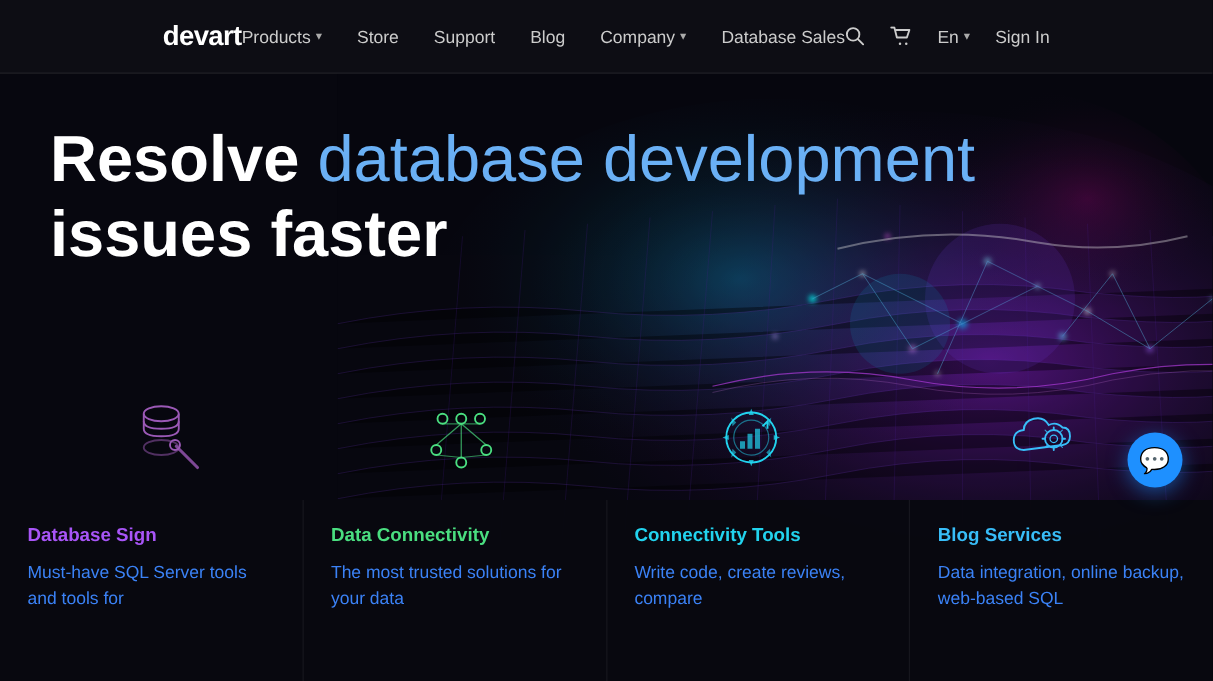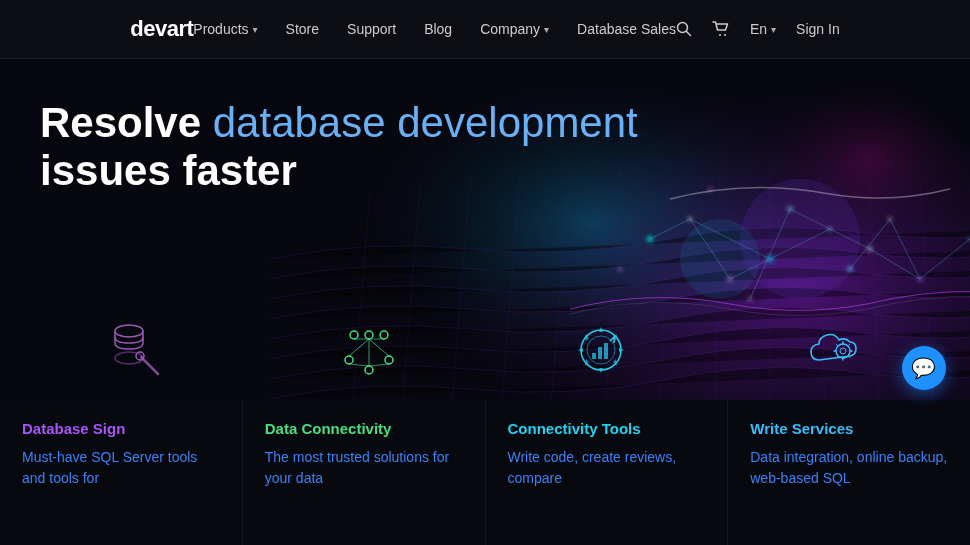--- a/index.html
+++ b/index.html
@@ -54,21 +54,21 @@
     .hero-bg svg {
       position: absolute; right: -50px; top: -30px; width: 750px; height: 520px;
       opacity: 0.85;
     }
 
     
     .hero-text {
       position: absolute; top: 40px; left: 40px; z-index: 5;
     }
     .hero-title {
-      font-size: 42px; font-weight: 800; color: #fff; line-height: 1.15;
+      font-size: 52px; font-weight: 800; color: #fff; line-height: 1.15;
     }
     .hero-title .accent { color: #6ab0f5; font-weight: 400; }
 
     
     .categories-icons {
       position: absolute; bottom: 150px; left: 0; right: 0;
       display: flex; justify-content: center; gap: 0;
       z-index: 5;
       padding: 0 20px;
     }
@@ -353,21 +353,21 @@
     </div>
     <div class="cat-card">
       <a href="#" class="cat-title green">Data Connectivity</a>
       <p class="cat-desc">The most trusted solutions for your data</p>
     </div>
     <div class="cat-card">
       <a href="#" class="cat-title cyan">Connectivity Tools</a>
       <p class="cat-desc">Write code, create reviews, compare</p>
     </div>
     <div class="cat-card">
-      <a href="#" class="cat-title blue">Write Services</a>
+      <a href="#" class="cat-title blue">Blog Services</a>
       <p class="cat-desc">Data integration, online backup, web-based SQL</p>
     </div>
   </div>
 
   <div class="chat-bubble">
     <span>💬</span>
   </div>
 
 </div>
 

